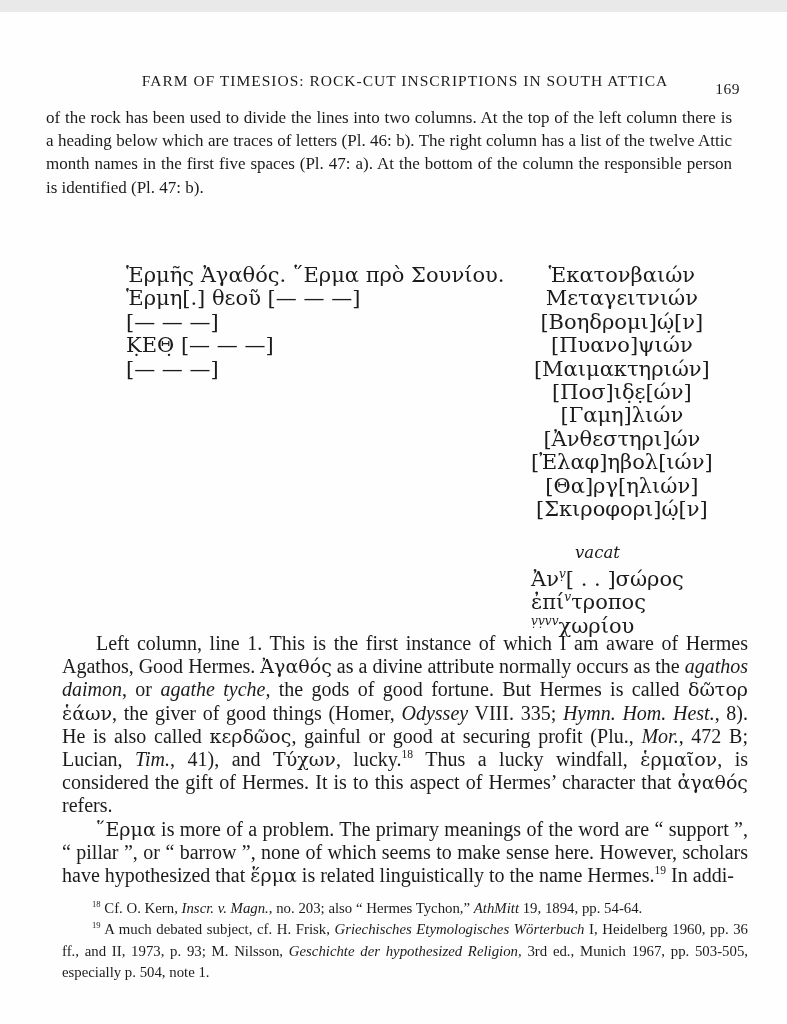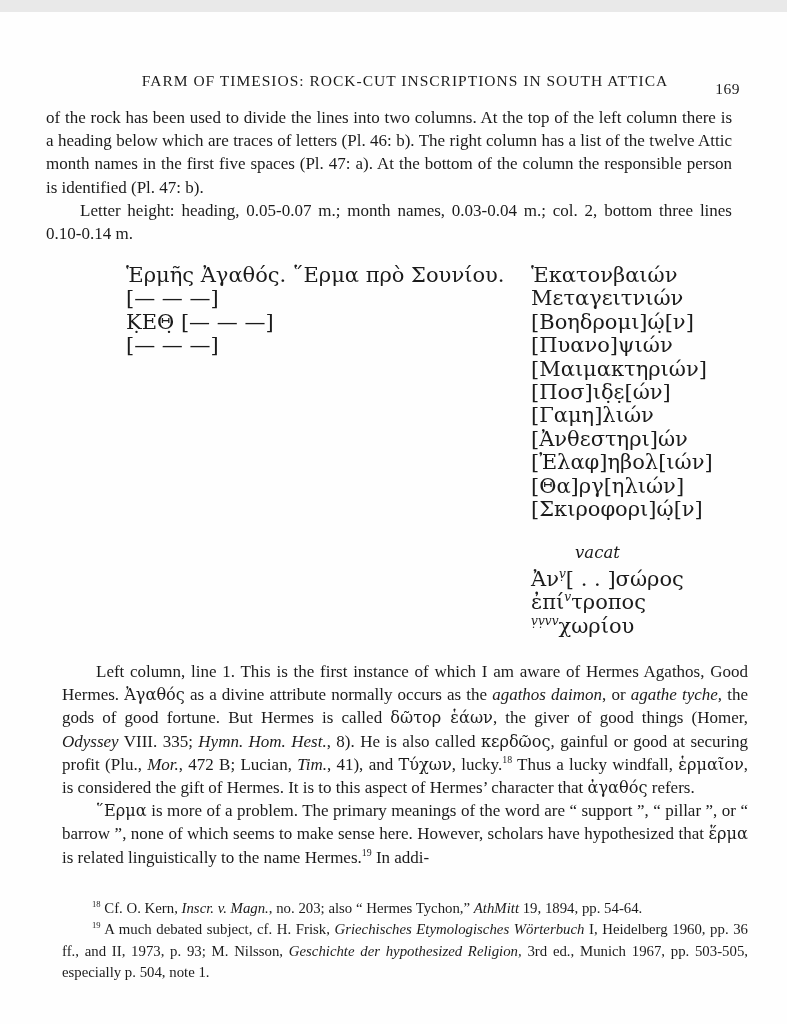--- a/index.html
+++ b/index.html
@@ -16,56 +16,56 @@
     text-align:center; font-size:15.5px; letter-spacing:1px; white-space:nowrap;
   }
   .pagenum { position:absolute; right:8px; top:8px; letter-spacing:0.5px; }
   .para {
     position:absolute; left:46px; width:686px;
     font-size:17px; line-height:23.2px; text-align:justify;
   }
   .indent { text-indent:34px; }
   .insc { font-family:"DejaVu Serif",serif; font-size:21px; line-height:23.4px; }
   .insc-left  { position:absolute; top:252px; left:126px; }
-  .insc-right { position:absolute; top:252px; left:531px; }
+  .insc-right { position:absolute; top:252px; left:531px;text-align:center; }
   .vacat {
     position:absolute; top:531px; left:575px;
     font-family:"DejaVu Serif",serif; font-style:italic; font-size:16.5px;
   }
   .insc-bottom { position:absolute; top:556px; left:531px; }
   .insc .sup { font-style:italic; }
   .sup { vertical-align:super; font-size:0.58em; line-height:0; }
   .i { font-style:italic; }
   .g { font-family:"DejaVu Serif",serif; font-size:0.95em; }
   .body-text {
-    position:absolute; top:648px; left:62px; width:686px;
-    font-size:17px; line-height:23.2px; text-align:justify;
+    position:absolute; top:620px; left:62px; width:686px;
+    font-size:20px; line-height:23.2px; text-align:justify;
   }
   .body-text p { text-indent:34px; margin:0; }
   .footnotes {
     position:absolute; top:886px; left:62px; width:686px;
     font-size:14.8px; line-height:21.4px; text-align:justify;
   }
   .footnotes p { text-indent:30px; margin:0; }
 </style>
 </head>
 <body>
 
 <div class="page">
 
   <div class="header">
     <span>FARM OF TIMESIOS: ROCK-CUT INSCRIPTIONS IN SOUTH ATTICA</span>
     <span class="pagenum">169</span>
   </div>
 
   <p class="para" style="top:94px">of the rock has been used to divide the lines into two columns.  At the top of the left column there is a heading below which are traces of letters (Pl. 46: b).  The right column has a list of the twelve Attic month names in the first five spaces (Pl. 47: a).  At the bottom of the column the responsible person is identified (Pl. 47: b).</p>
-  <p class="para indent" style="top:187px">Letter height: heading, 0.05-0.07 m.; month names, 0.03-0.04 m.; col. 2, bottom three lines 0.10-0.14 m.</p>
 
   <div class="insc insc-left">
       <div class="line">Ἑρμῆς Ἀγαθός.  ῞Ερμα πρὸ Σουνίου.</div>
+      <div class="line">Ἑρμη[.] θεοῦ [— — —]</div>
       <div class="line">[— — —]</div>
       <div class="line">Κ̣ΕΘ̣ [— — —]</div>
       <div class="line">[— — —]</div>
     </div>
 
   <div class="insc insc-right">
       <div class="line">Ἑκατονβαιών</div>
       <div class="line">Μεταγειτνιών</div>
       <div class="line">[Βοηδρομι]ώ̣[ν]</div>
       <div class="line">[Πυανο]ψιών</div>

